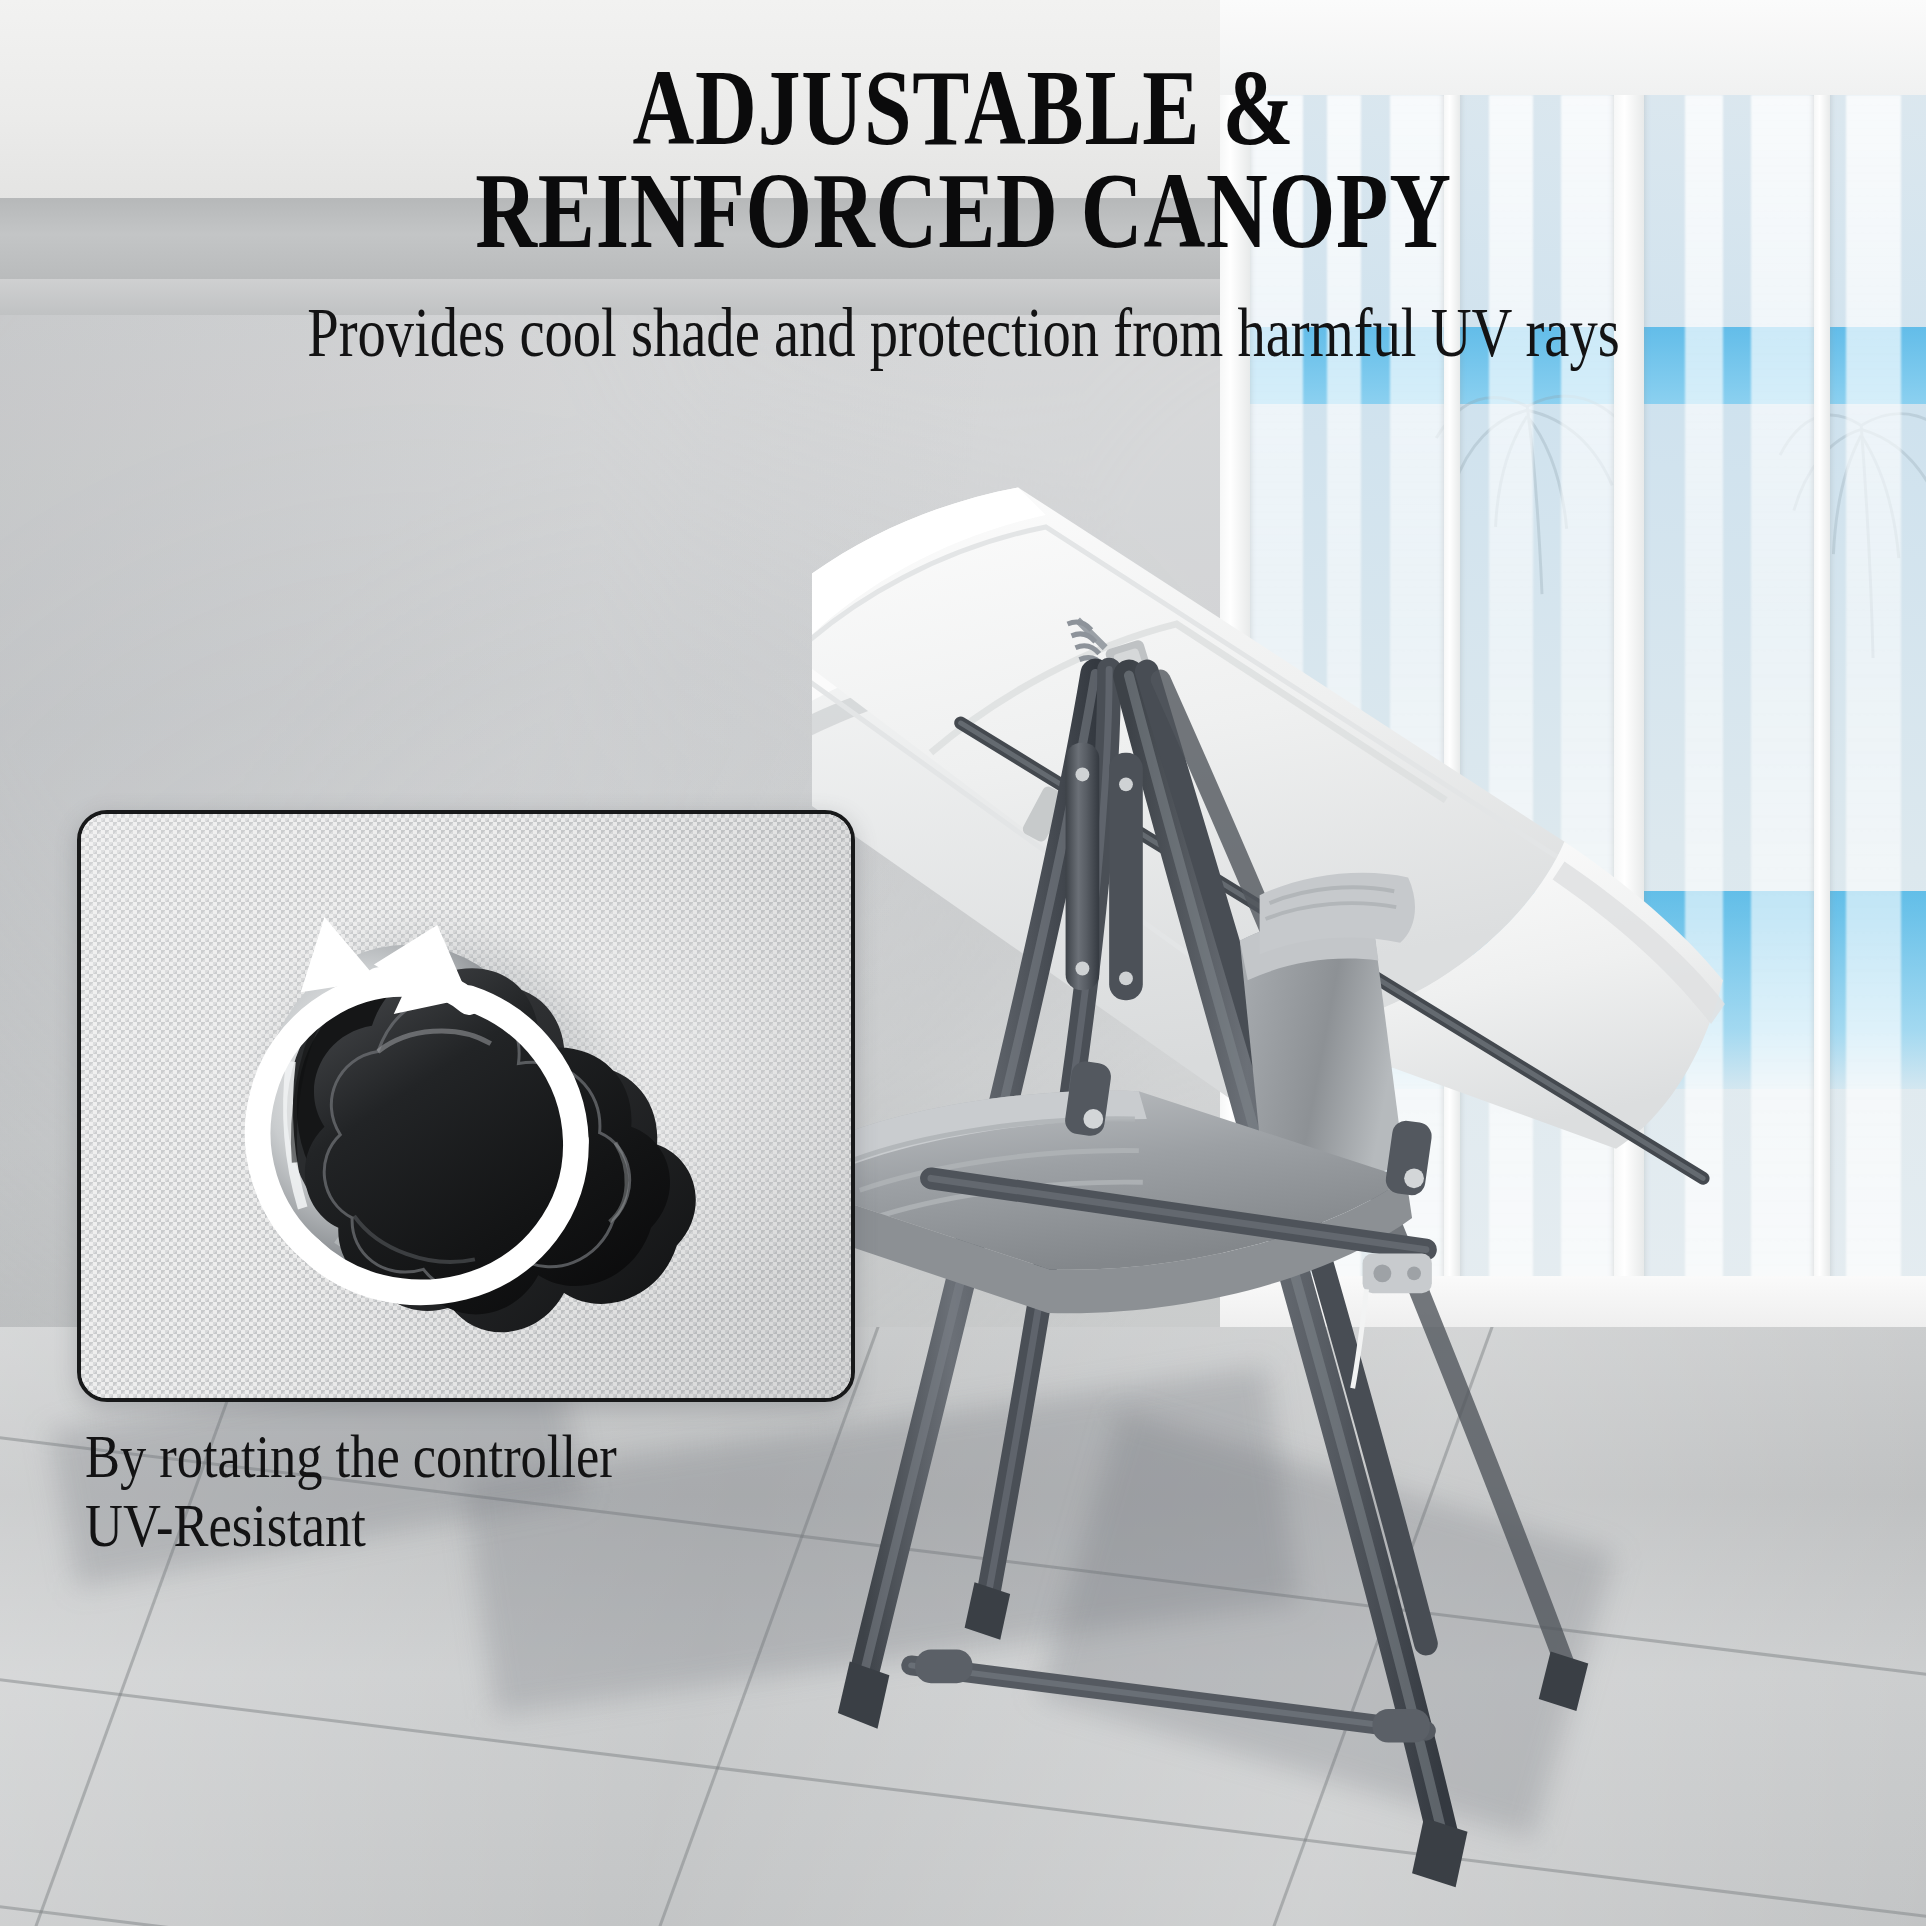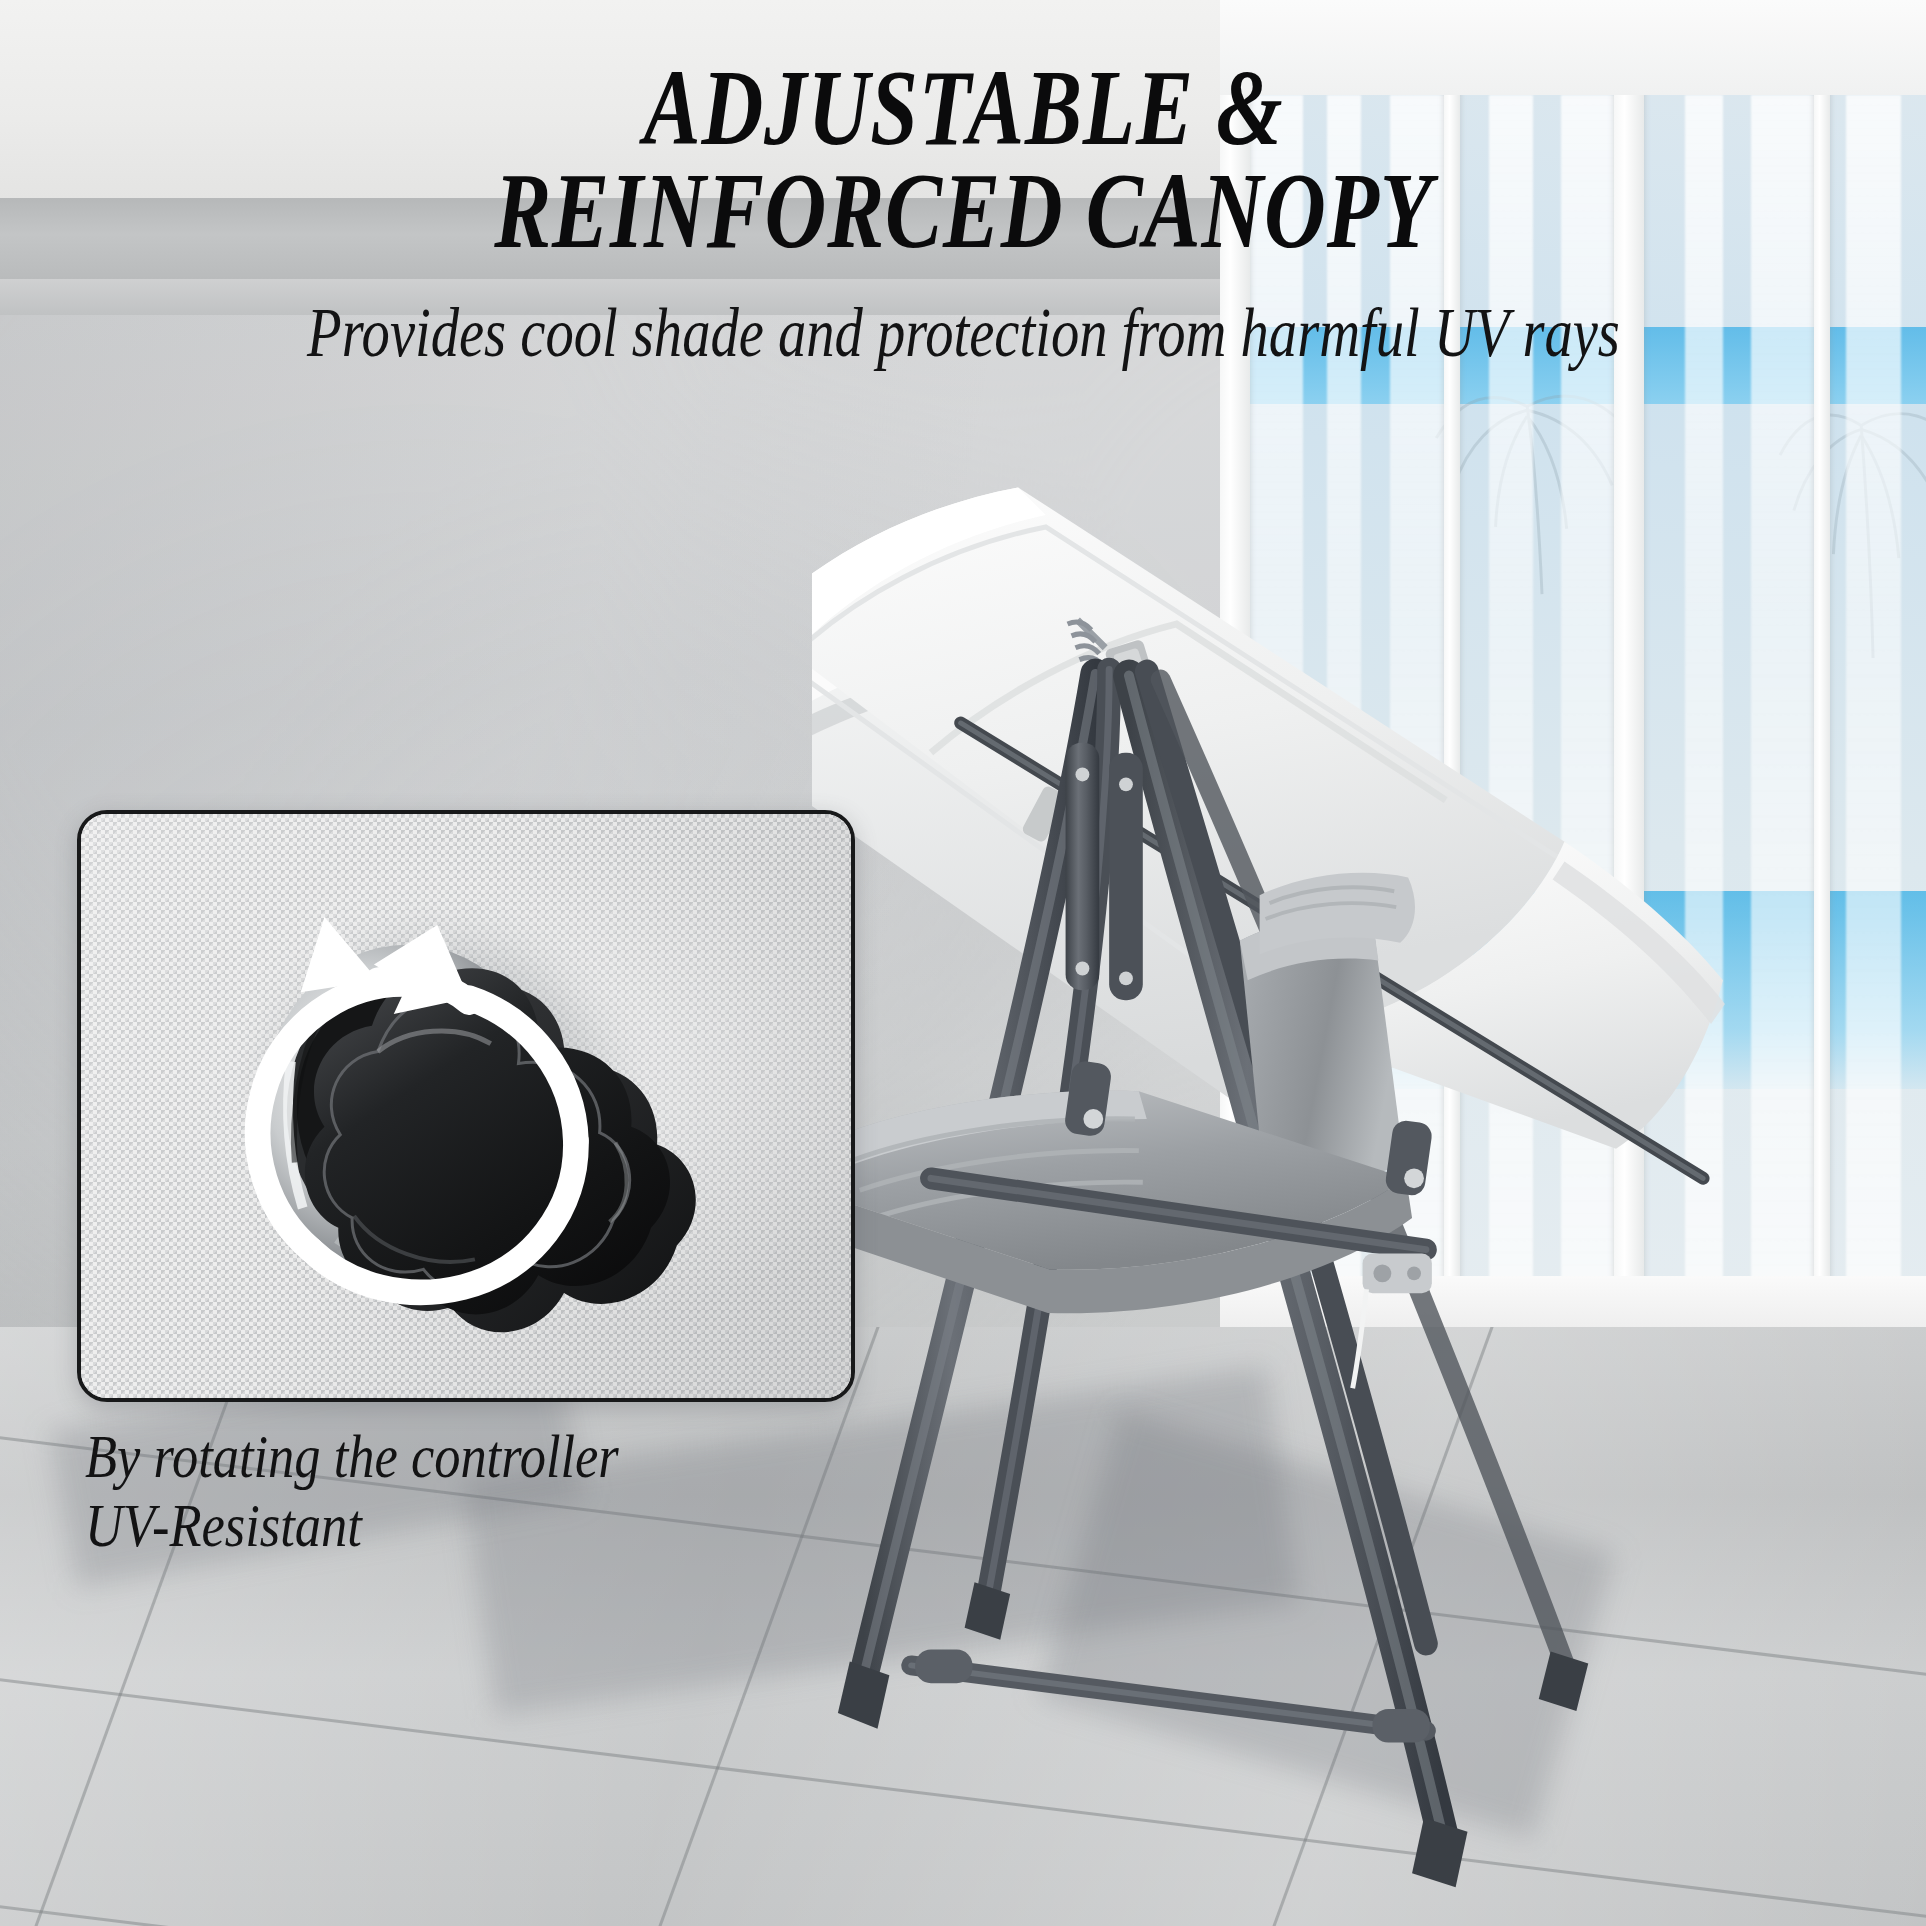--- a/index.html
+++ b/index.html
@@ -1,17 +1,17 @@
 <!DOCTYPE html>
 <html><head>
 <meta charset="utf-8">
 <style>
   html,body{margin:0;padding:0;background:#fff;}
   body{font-family:"Liberation Serif",serif;}
-  #stage{position:relative;width:1927px;height:1927px;overflow:hidden;background:#d8d9da;font-style:italic;}
+  #stage{position:relative;width:1927px;height:1927px;overflow:hidden;background:#d8d9da;}
 
   
   .wall-top{position:absolute;left:0;top:0;width:1927px;height:198px;
     background:linear-gradient(180deg,#f2f2f1 0%,#ebebea 60%,#e4e4e3 100%);}
   .wall-band1{position:absolute;left:0;top:198px;width:1927px;height:81px;
     background:linear-gradient(180deg,#b6b8b9 0%,#c3c5c6 45%,#b9bbbc 100%);}
   .wall-band2{position:absolute;left:0;top:279px;width:1927px;height:36px;
     background:linear-gradient(180deg,#cfd0d1 0%,#c0c2c3 100%);}
   .wall-main{position:absolute;left:0;top:315px;width:1927px;height:1020px;
     background:linear-gradient(175deg,#d5d6d7 0%,#ccced0 35%,#d2d4d5 70%,#c8caca 100%);}

